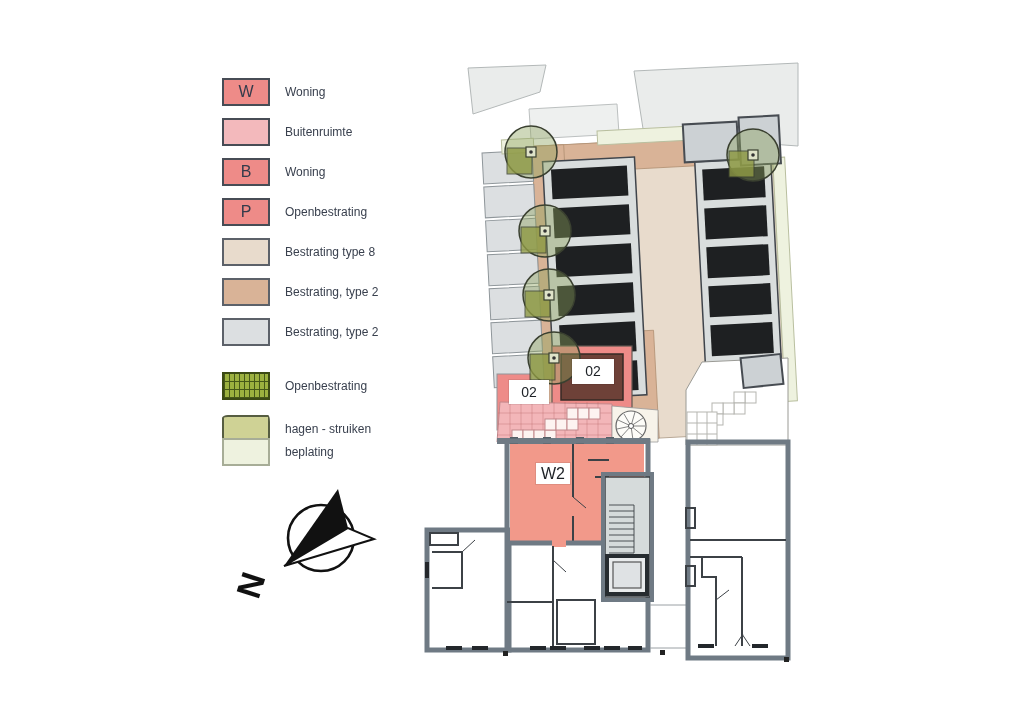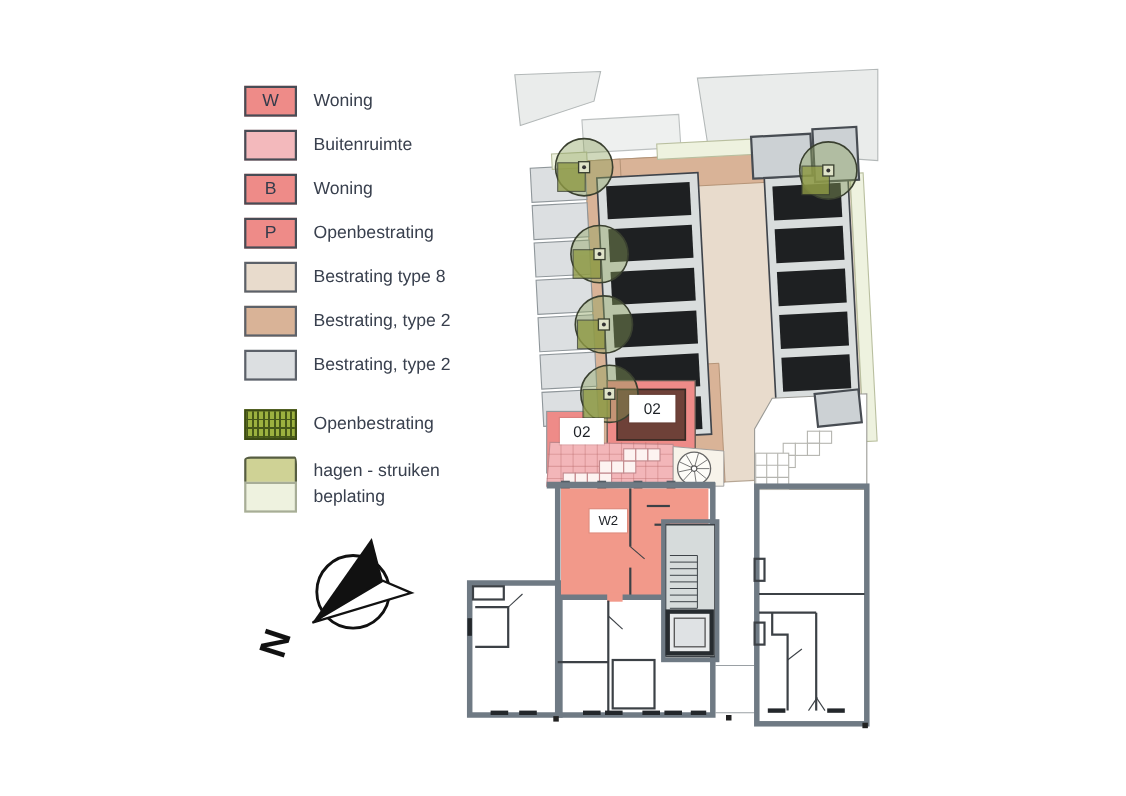--- a/index.html
+++ b/index.html
@@ -2,21 +2,21 @@
 <html><head>
 <meta charset="utf-8">
 <style>
   html,body{margin:0;padding:0;background:#ffffff;}
   #stage{position:relative;width:1024px;height:724px;background:#ffffff;overflow:hidden;
          font-family:"Liberation Sans", sans-serif;color:#39404e;}
   
   .legend-row{position:absolute;left:222px;height:28px;display:flex;align-items:center;}
   .swatch{width:48px;height:28px;box-sizing:border-box;display:flex;align-items:center;justify-content:center;
           font-size:16px;color:#343b4b;}
-  .legend-label{position:absolute;left:63px;width:220px;font-size:16px;color:#39404e;white-space:nowrap;}
+  .legend-label{position:absolute;left:63px;width:220px;font-size:12px;color:#39404e;white-space:nowrap;}
   .sw0,.sw2,.sw3{background:#ee8b88;border:2px solid #474c55;}
   .sw1{background:#f3b9bc;border:2px solid #474c55;}
   .sw4{background:#e8dbcc;border:2px solid #5c6169;}
   .sw5{background:#d9b397;border:2px solid #5c6169;}
   .sw6{background:#dcdfe1;border:2px solid #5c6169;}
   .sw7{background-color:#9cb13f;border:2px solid #3c4a14;
        background-image:repeating-linear-gradient(90deg,#465818 0 1.5px,transparent 1.5px 5px),
                         repeating-linear-gradient(0deg,#465818 0 1.5px,transparent 1.5px 8px);}
   .sw8{background:#cfd295;border:2px solid #565d41;border-radius:6px 2px 8px 3px/3px 7px 2px 6px;}
   .sw9{background:#eef2df;border:2px solid #a7ad97;}
@@ -355,15 +355,15 @@
       </g>
 
       <rect x="503" y="651" width="5" height="5" fill="#222"></rect>
       <rect x="660" y="650" width="5" height="5" fill="#222"></rect>
       <rect x="784" y="657" width="5" height="5" fill="#222"></rect>
     </g>
   </svg>
 
   <div class="plan-label" style="left:572px;top:359px;width:42px;height:25px;line-height:25px">02</div>
   <div class="plan-label" style="left:509px;top:380px;width:40px;height:24px;line-height:24px">02</div>
-  <div class="plan-label" style="left:536px;top:463px;width:34px;height:21px;line-height:21px;font-size:12px">W2</div>
+  <div class="plan-label" style="left:536px;top:463px;width:34px;height:21px;line-height:21px;font-size:16px">W2</div>
 
 </div>
 
 </body></html>

